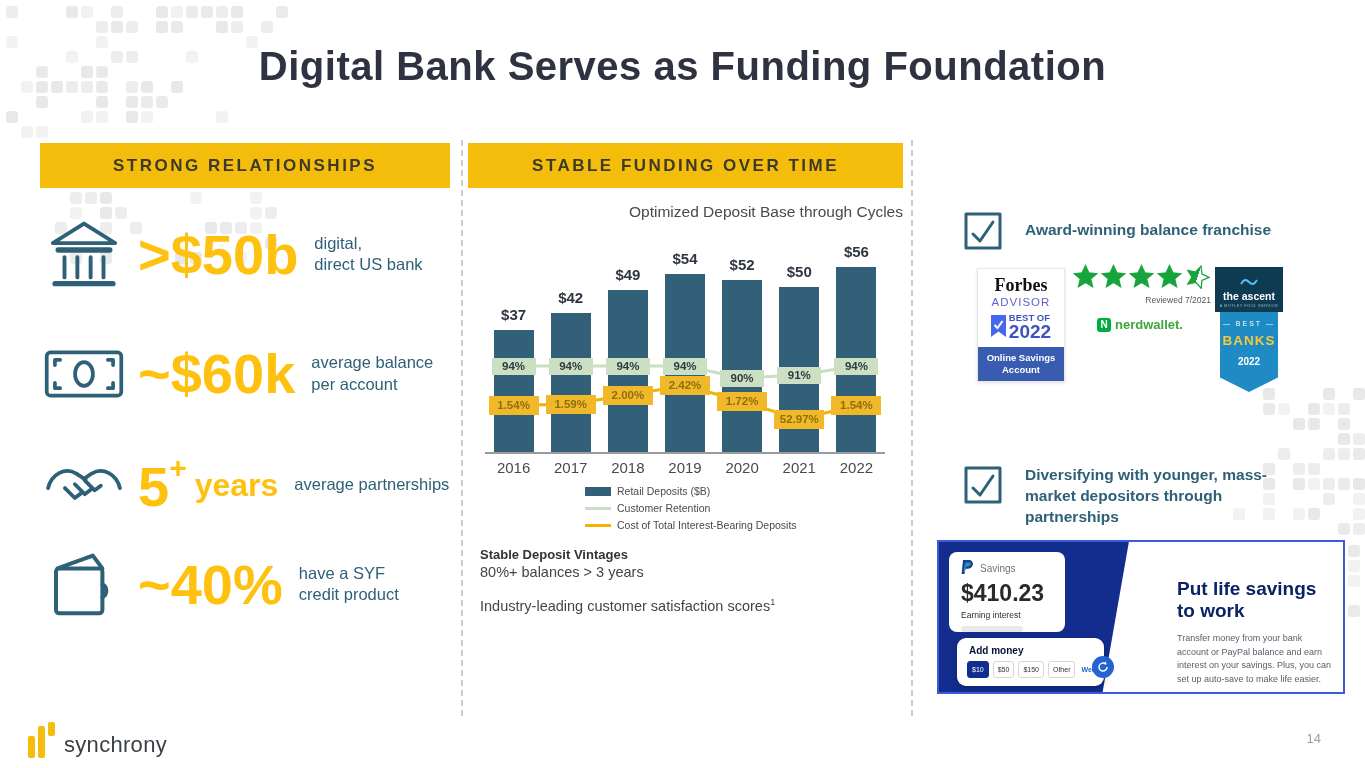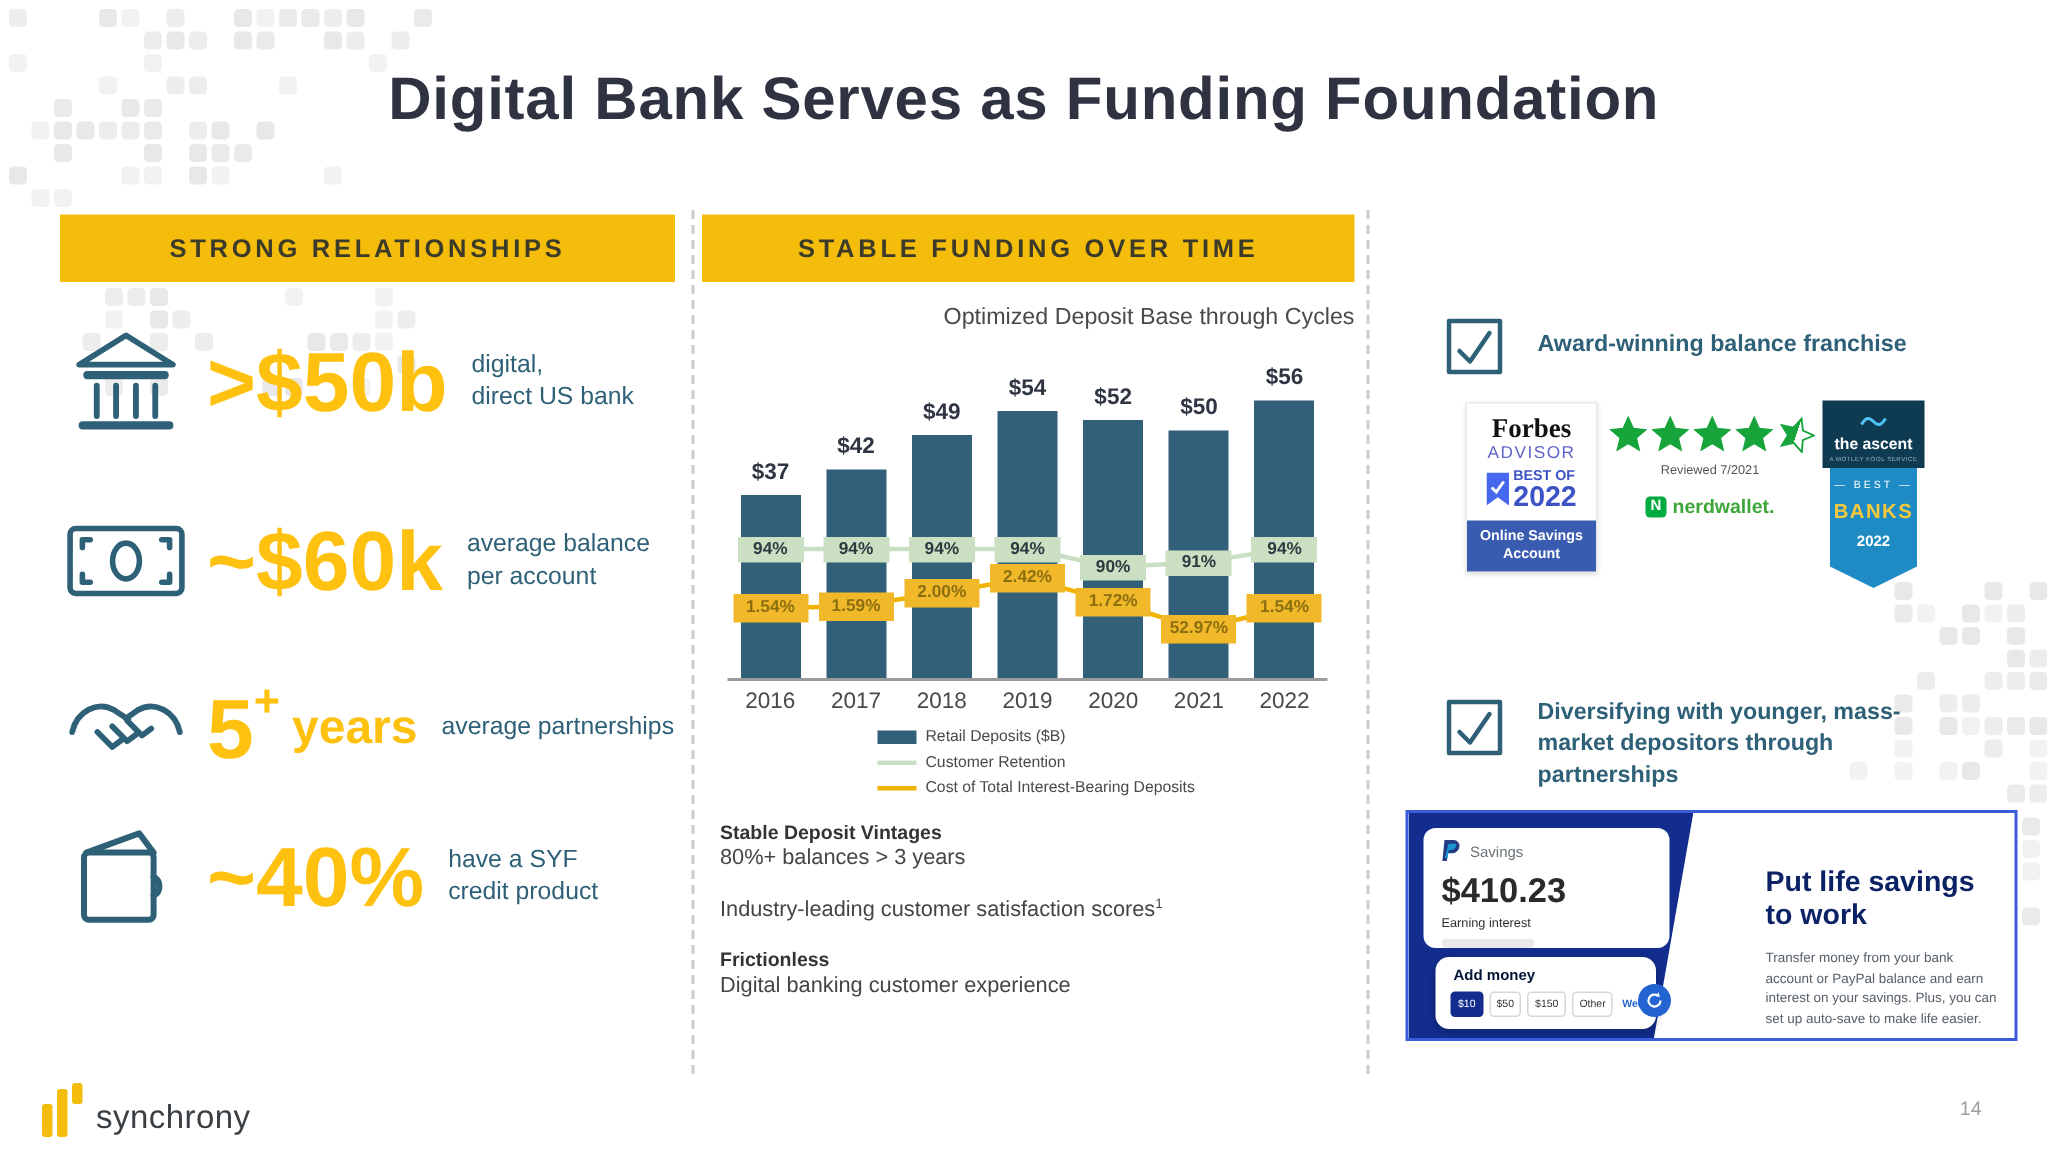--- a/index.html
+++ b/index.html
@@ -45,42 +45,42 @@
   .badge-forbes{position:absolute;left:40px;top:125px;width:86px;height:112px;background:#fff;
                 border:1px solid #e8e8e8;box-shadow:0 1px 3px rgba(0,0,0,.12);text-align:center;}
   .forbes-name{font-family:"Liberation Serif",serif;font-weight:700;font-size:18px;color:#111;margin-top:6px;}
   .forbes-advisor{font-size:11.5px;letter-spacing:1px;color:#5f63c9;margin-top:0px;}
   .forbes-bestof{display:flex;align-items:center;justify-content:center;margin-top:4px;gap:3px;}
   .forbes-bestof .txt{text-align:left;color:#3d52c5;font-weight:800;}
   .forbes-bestof .l1{font-size:9.5px;}
   .forbes-bestof .l2{font-size:19px;line-height:17px;}
   .forbes-cat{position:absolute;left:0;bottom:0;width:100%;height:34px;background:#3a5cb0;color:#fff;
               font-size:9.5px;font-weight:700;display:flex;align-items:center;justify-content:center;line-height:1.25;}
-  .review-block{position:absolute;left:132px;top:134px;width:142px;text-align:center;}
+  .review-block{position:absolute;left:132px;top:121px;width:142px;text-align:right;}
   .stars{display:flex;justify-content:center;gap:3px;}
   .reviewed{font-size:8.5px;color:#555;margin-top:6px;}
   .nerdwallet{display:flex;align-items:center;justify-content:center;margin-top:12px;gap:4px;
               font-size:13px;font-weight:800;color:#3da639;}
   .nw-icon{width:14px;height:14px;background:#00ac41;border-radius:3px;color:#fff;font-size:10px;
            font-weight:800;display:flex;align-items:center;justify-content:center;}
   .badge-ascent{position:absolute;left:278px;top:124px;width:68px;}
   .ascent-top{background:#0e3a52;color:#fff;text-align:center;padding:5px 2px 4px 2px;}
   .ascent-name{font-size:10.5px;font-weight:800;}
   .ascent-sub{font-size:4px;letter-spacing:.4px;color:#9fb6c2;margin-top:1px;}
   .ascent-ribbon{width:58px;margin:0 auto;background:#1f8bc4;color:#fff;text-align:center;
                  padding-top:8px;height:72px;clip-path:polygon(0 0,100% 0,100% 82%,50% 100%,0 82%);}
   .ascent-best{font-size:7px;letter-spacing:2px;}
   .ascent-banks{font-size:13.5px;font-weight:800;letter-spacing:1px;color:#f6c83b;margin-top:6px;}
   .ascent-year{font-size:10px;font-weight:700;margin-top:8px;}
   
   .pp-card{position:absolute;left:0;top:397px;width:404px;height:150px;background:#fff;
            border:2px solid #3b5bdb;overflow:hidden;}
   .pp-blue{position:absolute;left:0;top:0;width:100%;height:100%;background:#122d8e;
            clip-path:polygon(0 0,47% 0,40.5% 100%,0 100%);}
-  .pp-balance{position:absolute;left:10px;top:10px;width:164px;height:80px;background:#fff;border-radius:8px;}
+  .pp-balance{position:absolute;left:10px;top:10px;width:116px;height:80px;background:#fff;border-radius:8px;}
   .pp-logo-row{display:flex;align-items:center;gap:6px;margin:8px 0 0 12px;}
   .pp-app-label{font-size:10px;color:#6c7378;}
   .pp-amount{font-size:23px;font-weight:700;color:#2a2a2a;margin:4px 0 0 12px;}
   .pp-caption{font-size:8.5px;color:#2c2e2f;margin:3px 0 0 12px;}
   .pp-bar{width:62px;height:6px;border-radius:3px;background:#e9e9e9;margin:6px 0 0 12px;}
   .pp-addmoney{position:absolute;left:18px;top:96px;width:147px;height:48px;background:#fff;border-radius:9px;
                box-shadow:0 2px 6px rgba(0,0,0,.25);}
   .pp-add-label{font-size:10px;font-weight:800;color:#001435;margin:7px 0 0 12px;}
   .pp-pills{display:flex;align-items:center;gap:4px;margin:5px 0 0 10px;}
   .pill{height:15px;line-height:15px;padding:0 4px;border-radius:3px;font-size:7px;color:#333;
@@ -346,24 +346,20 @@
       </div>
 
     <div class="sections">
       <div class="section">
         <h4>Stable Deposit Vintages</h4>
         <p>80%+ balances &gt; 3 years</p>
       </div>
       <div class="section">
         <p><span>Industry-leading customer satisfaction scores</span><sup style="font-size:9px">1</sup></p>
       </div>
-      <div class="section">
-        <h4>Frictionless</h4>
-        <p>Digital banking customer experience</p>
-      </div>
     </div>
   </div>
 
   <div class="col" style="left:937px;width:404px;height:580px">
 
     <div class="check-row" style="top:68px;left:0">
       <div class="check-box">
         <svg width="40" height="40" viewBox="0 0 40 40" fill="none" stroke="#2e6077" stroke-width="3" stroke-linecap="round" stroke-linejoin="round">
           <rect x="3" y="3" width="34" height="34"></rect>
           <path d="M10 23 L17 30 L30 11"></path>

